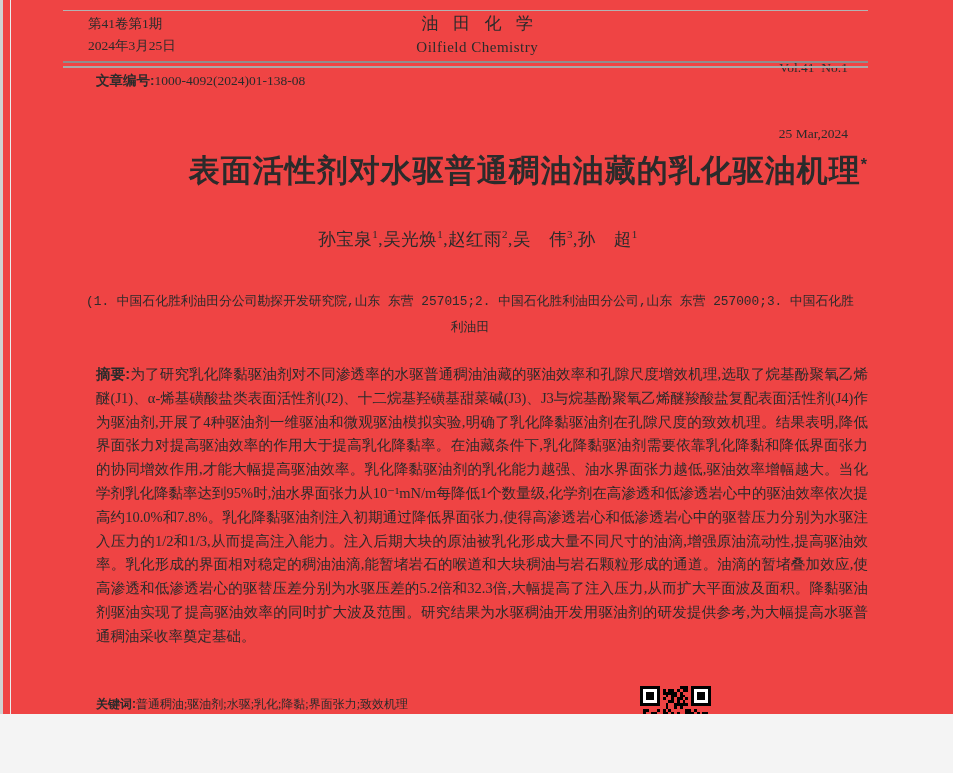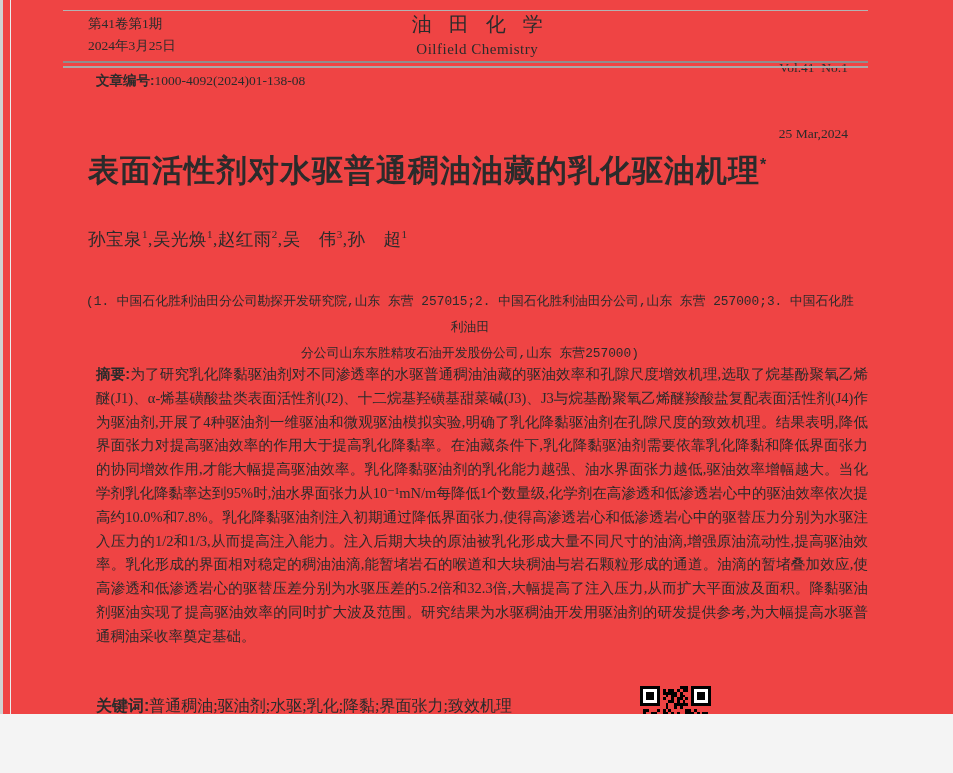--- a/index.html
+++ b/index.html
@@ -12,36 +12,36 @@
   .lbl{font-family:"Liberation Sans","DejaVu Sans",sans-serif;font-weight:bold;}
   
   .scan-edge-left{left:0;top:0;width:3px;height:773px;background:#d2d2d2;}
   .scan-line-left{left:10px;top:0;width:1px;height:773px;background:#ececec;}
   
   .top-rule{left:63px;top:10px;width:805px;height:0;border-top:1px solid #b3b3b3;}
   .hdr{left:88px;top:13px;width:780px;display:flex;justify-content:space-between;font-size:13.5px;line-height:22px;}
   .hdr-left{text-align:left;}
   .hdr-center{text-align:center;}
   .hdr-right{text-align:right;padding-right:20px;white-space:pre;}
-  .journal-cn{font-size:20px;letter-spacing:0.85em;margin-right:-0.85em;display:inline-block;}
+  .journal-cn{font-size:17px;letter-spacing:0.85em;margin-right:-0.85em;display:inline-block;}
   .journal-en{font-size:15px;letter-spacing:0.5px;}
   .double-rule{left:63px;top:61px;width:805px;height:3px;border-top:2px solid #8e8e8e;border-bottom:2px solid #a9a9a9;}
   
   .article-number{left:96px;top:72px;font-size:13.5px;}
   .article-number .num{font-family:"Liberation Serif","DejaVu Serif",serif;font-weight:normal;}
-  .paper-title{left:88px;top:142px;width:780px;text-align:left;font-size:31px;font-weight:bold;letter-spacing:1px;line-height:46px;}
+  .paper-title{left:88px;top:142px;width:780px;text-align:right;font-size:31px;font-weight:bold;letter-spacing:1px;line-height:46px;}
   .paper-title sup{font-size:16px;}
-  .authors-line{left:88px;top:227px;width:780px;font-size:17.5px;letter-spacing:0.5px;}
+  .authors-line{left:88px;top:227px;width:780px;text-align:center;font-size:17.5px;letter-spacing:0.5px;}
   .authors-line sup{font-size:11px;}
   .affiliations{left:80px;top:289px;width:780px;text-align:center;font-size:12.8px;line-height:26px;font-family:Liberation Mono, monospace;}
   
   .abstract{left:88px;top:363px;width:780px;box-sizing:border-box;padding-left:8px;font-size:14.5px;line-height:23.8px;text-align:justify;}
   .abstract .lbl{font-size:14.5px;margin-top:40px;}
   
-  .keywords{left:88px;top:696px;width:780px;box-sizing:border-box;padding-left:8px;font-size:16px;}
+  .keywords{left:88px;top:696px;width:780px;box-sizing:border-box;padding-left:8px;font-size:12px;}
   .meta-row-1{left:88px;top:723px;width:780px;box-sizing:border-box;padding-left:8px;font-size:16px;}
   .meta-row-2{left:88px;top:750px;width:780px;box-sizing:border-box;padding-left:8px;font-size:11px;}
   .doi-part{position:absolute;left:183px;top:0;}
   .osid-part{position:absolute;left:313px;top:0;text-align:center;}
   .meta-row-1,.meta-row-2{height:22px;}
   .meta-inner{position:relative;height:22px;}
   
   .qr{left:640px;top:686px;width:71px;height:71px;}
   .qr svg{display:block;width:71px;height:71px;}
 </style>
@@ -77,21 +77,20 @@
   </div>
 
   <div class="abs paper-title sans">
     <span>表面活性剂对水驱普通稠油油藏的乳化驱油机理</span><sup>*</sup>
   </div>
 
   <div class="abs authors-line" id="authors"><span>孙宝泉</span><sup>1</sup>,<span>吴光焕</span><sup>1</sup>,<span>赵红雨</span><sup>2</sup>,<span>吴　伟</span><sup>3</sup>,<span>孙　超</span><sup>1</sup></div>
 
   <div class="abs affiliations">
     <div>(1. 中国石化胜利油田分公司勘探开发研究院,山东 东营 257015;2. 中国石化胜利油田分公司,山东 东营 257000;3. 中国石化胜利油田</div>
-    <div>分公司山东东胜精攻石油开发股份公司,山东 东营257000)</div>
   </div>
 
   <div class="abs abstract">
     <span class="lbl">摘要:</span><span>为了研究乳化降黏驱油剂对不同渗透率的水驱普通稠油油藏的驱油效率和孔隙尺度增效机理,选取了烷基酚聚氧乙烯醚(J1)、α-烯基磺酸盐类表面活性剂(J2)、十二烷基羟磺基甜菜碱(J3)、J3与烷基酚聚氧乙烯醚羧酸盐复配表面活性剂(J4)作为驱油剂,开展了4种驱油剂一维驱油和微观驱油模拟实验,明确了乳化降黏驱油剂在孔隙尺度的致效机理。结果表明,降低界面张力对提高驱油效率的作用大于提高乳化降黏率。在油藏条件下,乳化降黏驱油剂需要依靠乳化降黏和降低界面张力的协同增效作用,才能大幅提高驱油效率。乳化降黏驱油剂的乳化能力越强、油水界面张力越低,驱油效率增幅越大。当化学剂乳化降黏率达到95%时,油水界面张力从10⁻¹mN/m每降低1个数量级,化学剂在高渗透和低渗透岩心中的驱油效率依次提高约10.0%和7.8%。乳化降黏驱油剂注入初期通过降低界面张力,使得高渗透岩心和低渗透岩心中的驱替压力分别为水驱注入压力的1/2和1/3,从而提高注入能力。注入后期大块的原油被乳化形成大量不同尺寸的油滴,增强原油流动性,提高驱油效率。乳化形成的界面相对稳定的稠油油滴,能暂堵岩石的喉道和大块稠油与岩石颗粒形成的通道。油滴的暂堵叠加效应,使高渗透和低渗透岩心的驱替压差分别为水驱压差的5.2倍和32.3倍,大幅提高了注入压力,从而扩大平面波及面积。降黏驱油剂驱油实现了提高驱油效率的同时扩大波及范围。研究结果为水驱稠油开发用驱油剂的研发提供参考,为大幅提高水驱普通稠油采收率奠定基础。</span>
   </div>
 
   <div class="abs keywords">
     <span class="lbl">关键词:</span><span>普通稠油;驱油剂;水驱;乳化;降黏;界面张力;致效机理</span>
   </div>
 

